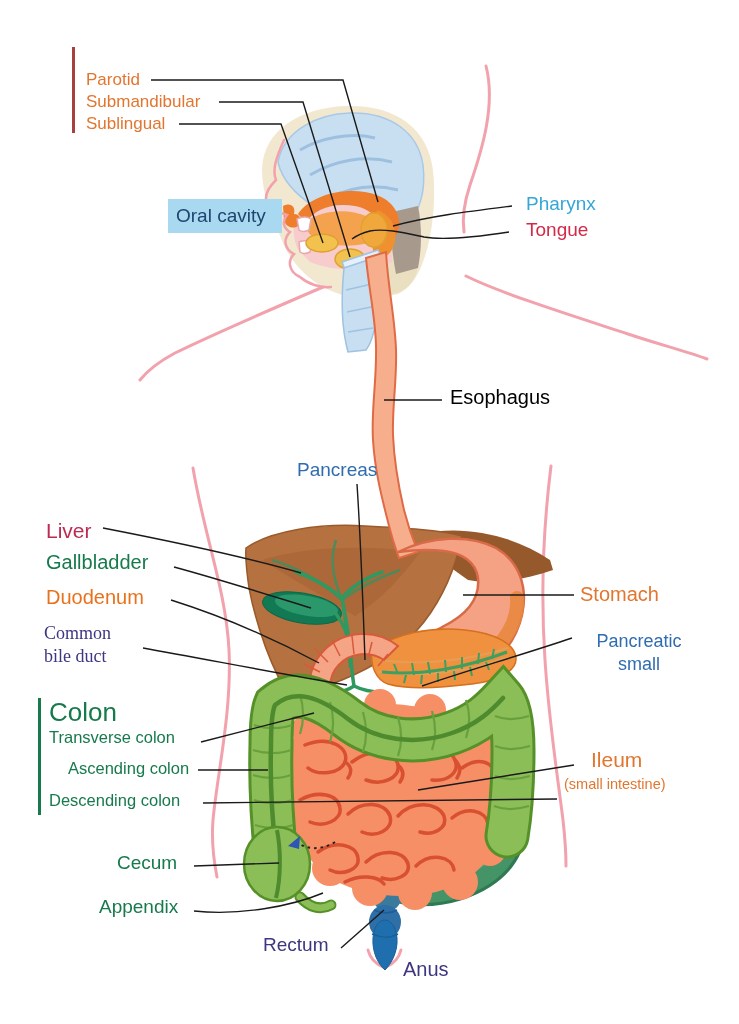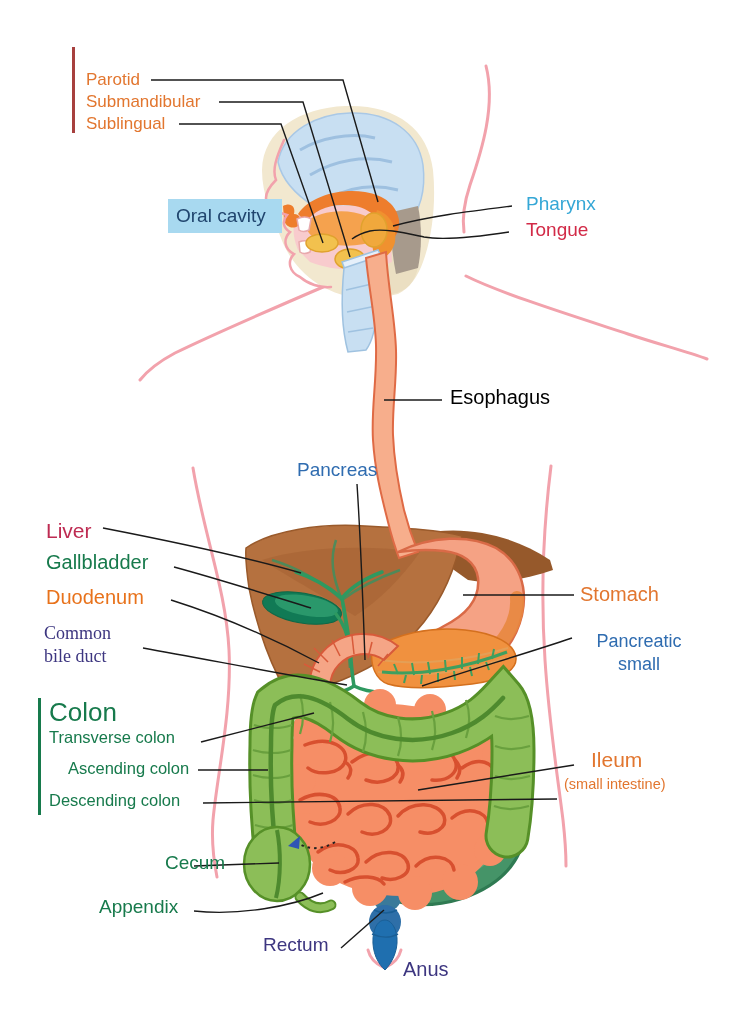--- a/index.html
+++ b/index.html
@@ -27,21 +27,21 @@
   #lbl-stomach{left:580px;top:583px;font-size:20px;}
   #lbl-pduct{left:583px;top:630px;width:112px;font-size:18px;text-align:center;line-height:1.3;}
   #lbl-pduct span{display:block;}
   #bar-colon{left:38px;top:698px;width:3px;height:117px;}
   #lbl-colon{left:49px;top:698px;font-size:26px;}
   #lbl-transverse{left:49px;top:728px;font-size:16.5px;}
   #lbl-ascending{left:49px;top:759px;font-size:16.5px;}
   #lbl-descending{left:49px;top:791px;font-size:16.5px;}
   #lbl-ileum{left:591px;top:748px;font-size:21px;}
   #lbl-ileum-note{left:564px;top:776px;font-size:14.5px;}
-  #lbl-cecum{left:117px;top:852px;font-size:19px;margin-left:48px;}
+  #lbl-cecum{left:117px;top:852px;font-size:19px;}
   #lbl-appendix{left:99px;top:896px;font-size:19px;}
   #lbl-rectum{left:263px;top:934px;font-size:19px;}
   #lbl-anus{left:403px;top:958px;font-size:20px;}
 </style>
 </head>
 <body>
 
 <div id="stage">
 
 <svg id="art" width="739" height="1024" viewBox="0 0 739 1024">

